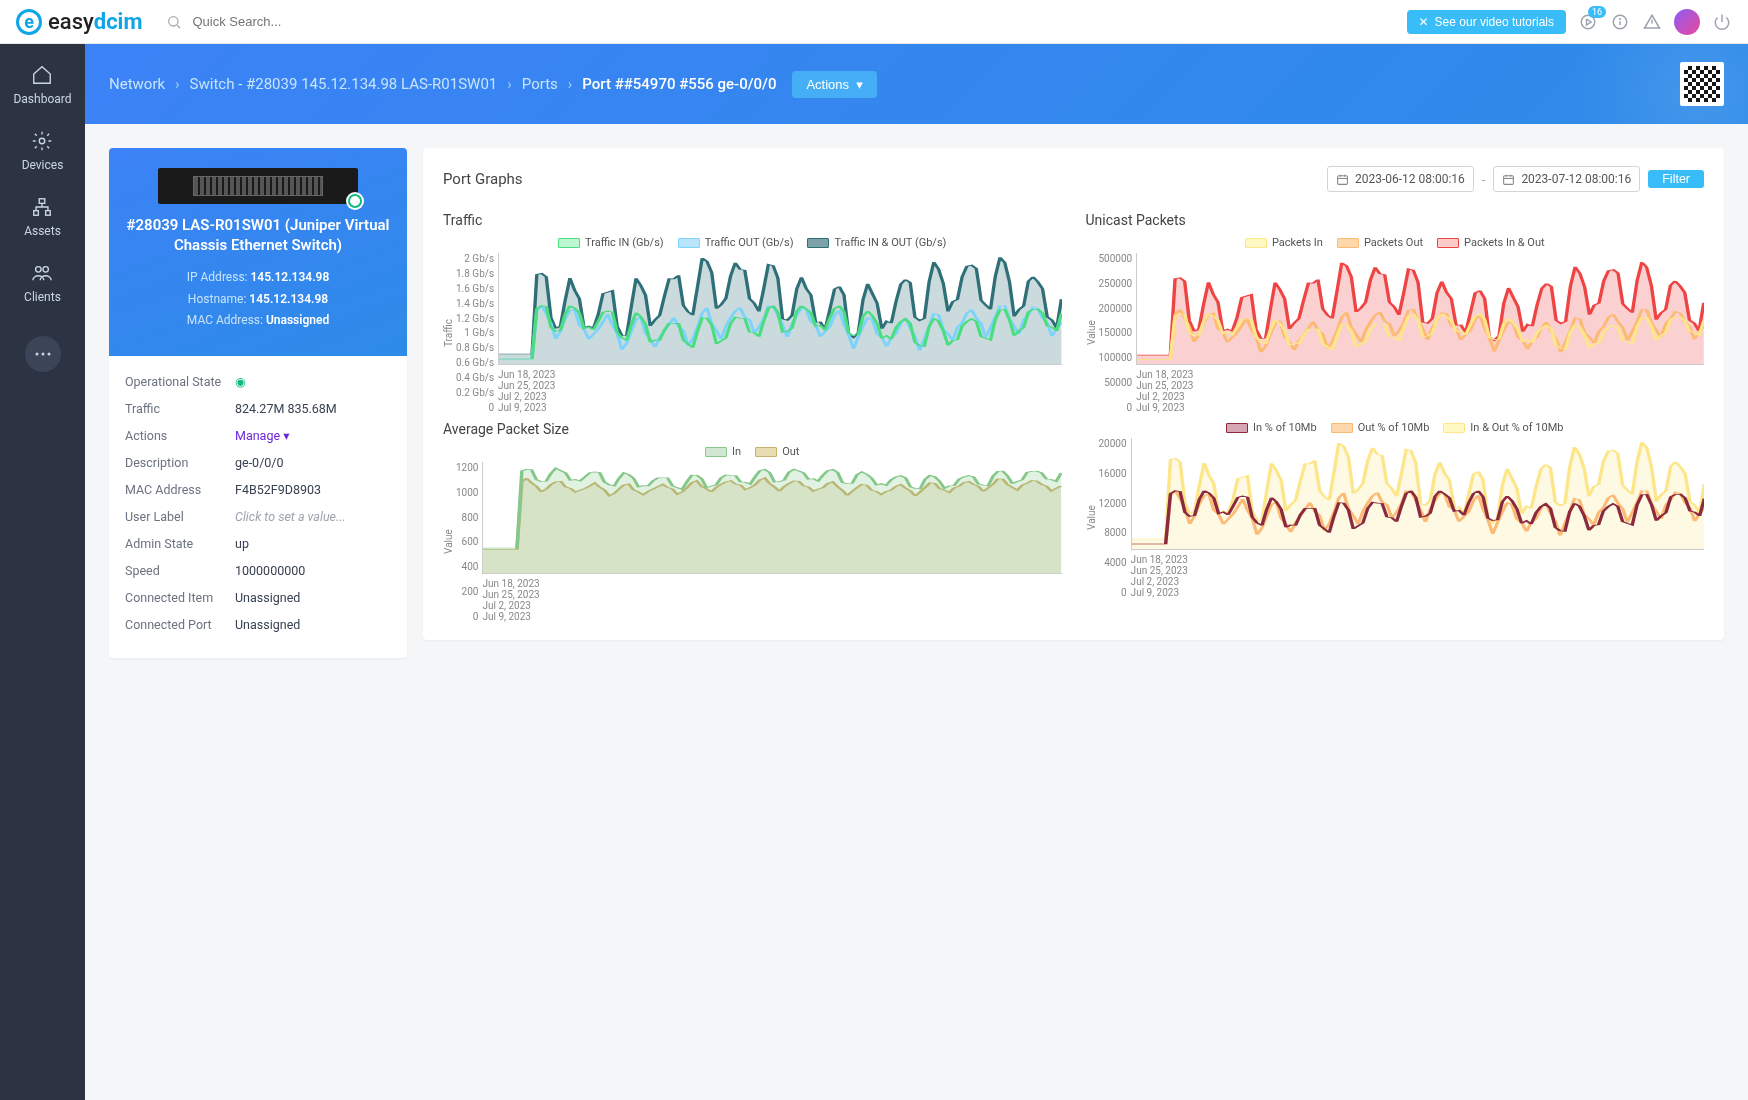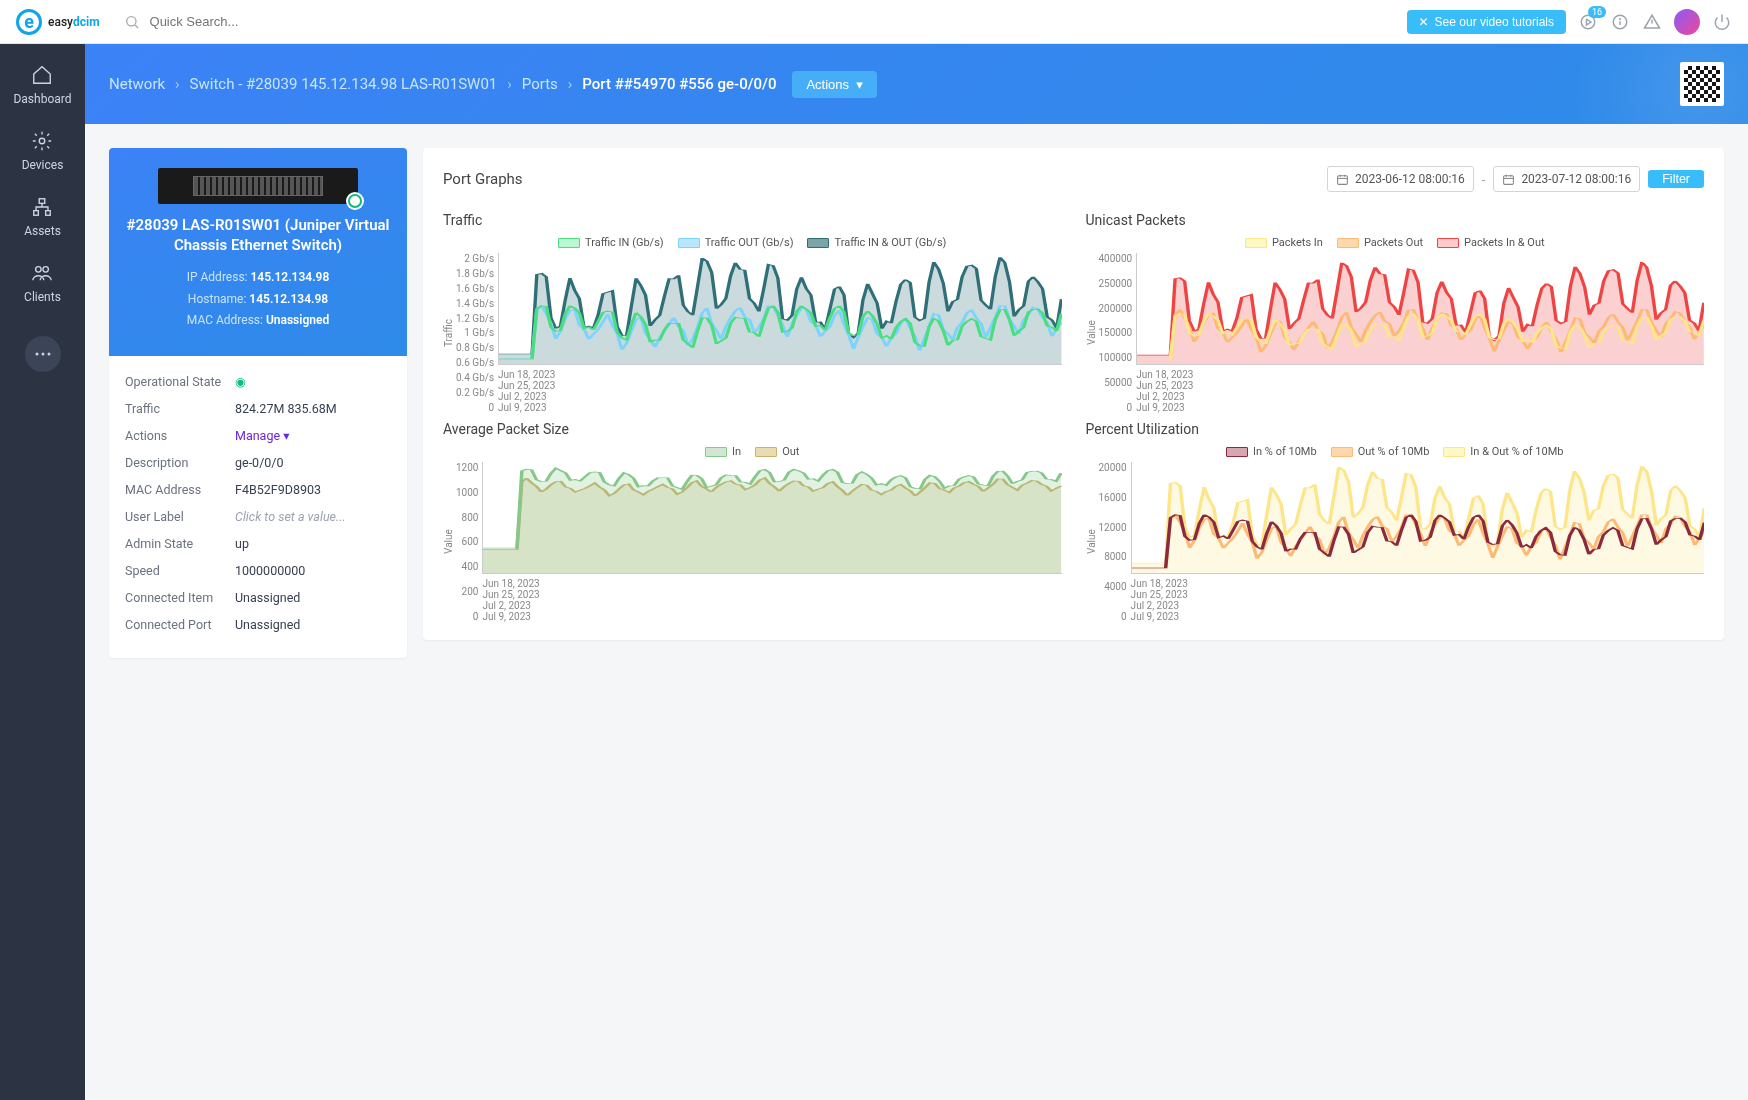--- a/index.html
+++ b/index.html
@@ -2,21 +2,21 @@
 <html><head>
 <meta charset="utf-8">
 <style>
 * { box-sizing: border-box; margin: 0; padding: 0; }
 body { font-family: -apple-system, BlinkMacSystemFont, "Segoe UI", Roboto, Arial, sans-serif; background: #f5f6f8; color: #333; font-size: 13px; }
 
 
 .topbar { position: fixed; top: 0; left: 0; right: 0; height: 44px; background: #fff; border-bottom: 1px solid #e5e7eb; display: flex; align-items: center; padding: 0 16px; z-index: 100; }
 .logo { display: flex; align-items: center; margin-right: 24px; }
 .logo-icon { width: 26px; height: 26px; border-radius: 50%; border: 3px solid #0ea5e9; display: inline-flex; align-items: center; justify-content: center; color: #0ea5e9; font-weight: bold; font-size: 18px; margin-right: 6px; }
-.logo-text { font-weight: 500; font-size: 12px; color: #222; }
+.logo-text { font-weight: 500; font-size: 22px; color: #222; }
 .logo-text b { font-weight: 700; color: #0ea5e9; }
 .search-bar { display: flex; align-items: center; color: #999; flex: 1; }
 .search-bar svg { margin-right: 10px; }
 .search-input { border: none; outline: none; font-size: 13px; color: #737373; width: 200px; }
 .topbar-right { display: flex; align-items: center; gap: 12px; }
 .tutorials-btn { background: #38bdf8; color: #fff; border: none; border-radius: 4px; padding: 5px 12px; font-size: 12px; display: flex; align-items: center; gap: 6px; cursor: pointer; }
 .tb-icon { width: 20px; height: 20px; color: #9ca3af; display: flex; align-items: center; justify-content: center; cursor: pointer; position: relative; }
 .badge { position: absolute; top: -6px; right: -8px; background: #38bdf8; color: #fff; font-size: 9px; padding: 1px 4px; border-radius: 6px; }
 .avatar { width: 26px; height: 26px; border-radius: 50%; background: linear-gradient(135deg, #8b5cf6, #ec4899); }
 
@@ -339,21 +339,21 @@
                 <span>Packets Out</span>
               </div>
             <div class="leg-item">
                 <span class="swatch" style="background:#fecaca;border-color:#ef4444"></span>
                 <span>Packets In &amp; Out</span>
               </div>
           </div>
           <div class="chart-body">
             <div class="y-label">Value</div>
             <div class="y-axis" id="yaxis-unicast">
-                <span>400000</span>
+                <span>500000</span>
                 <span>250000</span>
                 <span>200000</span>
                 <span>150000</span>
                 <span>100000</span>
                 <span>50000</span>
                 <span>0</span>
               </div>
             <div class="plot-wrap">
               <div class="plot" id="plot-unicast">
                   <svg viewBox="0 0 100 100" preserveAspectRatio="none" class="plot-svg">
@@ -409,21 +409,20 @@
                   <span>Jun 18, 2023</span>
                   <span>Jun 25, 2023</span>
                   <span>Jul 2, 2023</span>
                   <span>Jul 9, 2023</span>
                 </div>
             </div>
           </div>
         </div>
 
         <div class="chart">
-          <div class="chart-title">Percent Utilization</div>
           <div class="legend">
             <div class="leg-item">
                 <span class="swatch" style="background:#d7a6b3;border-color:#8b2a3f"></span>
                 <span>In % of 10Mb</span>
               </div>
             <div class="leg-item">
                 <span class="swatch" style="background:#fed7aa;border-color:#fdba74"></span>
                 <span>Out % of 10Mb</span>
               </div>
             <div class="leg-item">

